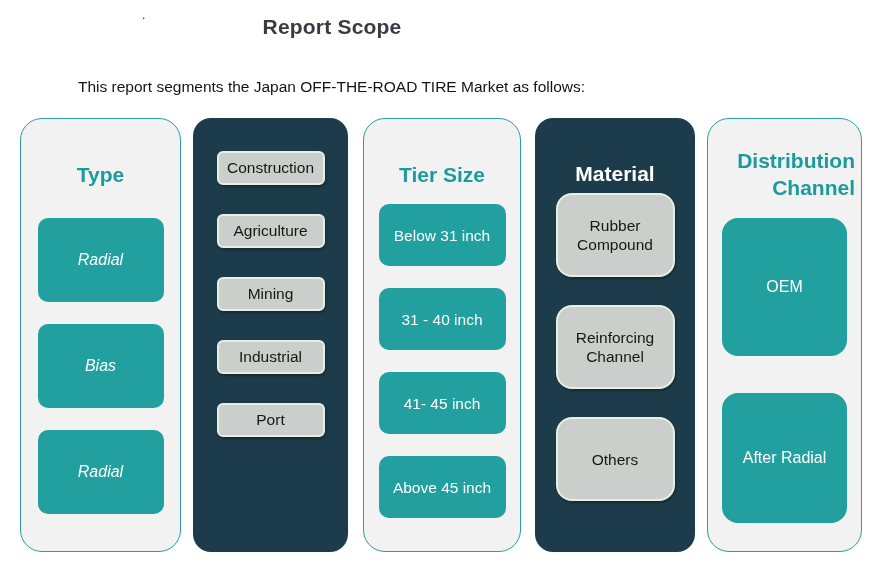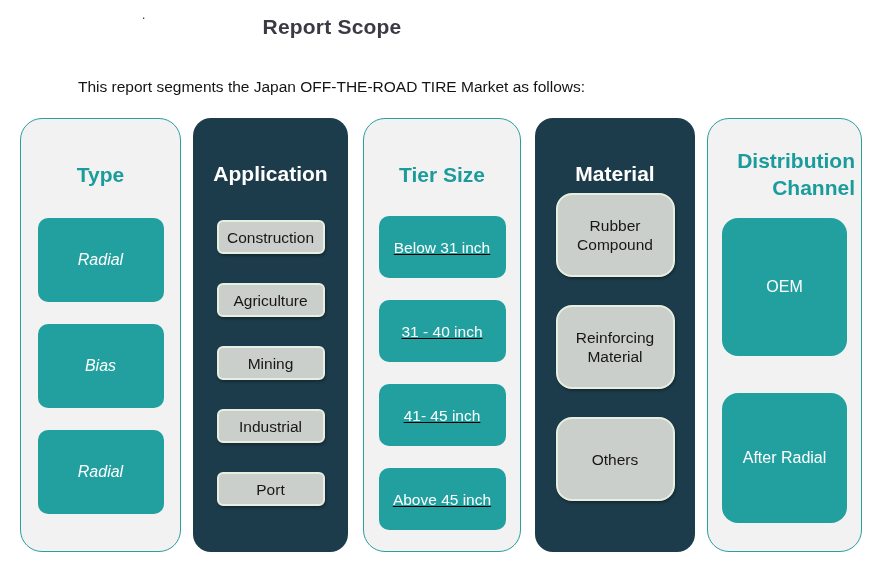--- a/index.html
+++ b/index.html
@@ -43,21 +43,21 @@
   
   #col-type { left:20px; width:161px; }
   #col-type .items { margin-top:30px; gap:22px;font-style:italic; }
   #col-type .box-teal { width:126px; height:84px; }
   
   #col-application { left:193px; width:155px; }
   #col-application .items { margin-top:33px; gap:29px; }
   #col-application .box-gray { width:108px; height:34px; border-radius:6px; font-size:15.5px; }
   
   #col-tier { left:363px; width:158px; }
-  #col-tier .items { margin-top:28px; gap:22px;text-decoration:underline; }
+  #col-tier .items { margin-top:16px; gap:22px; }
   #col-tier .box-teal { width:127px; height:62px; font-size:15.5px; }
   
   #col-material { left:535px; width:160px; }
   #col-material .items { margin-top:6px; gap:28px; }
   #col-material .box-gray { width:119px; height:84px; border-radius:16px; font-size:15.5px; padding:12px 14px; }
   
   #col-distribution { left:707px; width:155px; }
   #col-distribution .col-title { margin-top:28px; font-size:21px; padding:0 6px;text-align:right; }
   #col-distribution .items { margin-top:16px; gap:37px; }
   #col-distribution .box-teal { width:125px; height:138px; border-radius:16px; }
@@ -75,21 +75,20 @@
 <section class="col col-light" id="col-type">
   <div class="col-title">Type</div>
   <div class="items">
     <div class="box-teal">Radial</div>
     <div class="box-teal">Bias</div>
     <div class="box-teal">Radial</div>
   </div>
 </section>
 
 <section class="col col-dark" id="col-application">
-  <div class="col-title">Application</div>
   <div class="items">
     <div class="box-gray">Construction</div>
     <div class="box-gray">Agriculture</div>
     <div class="box-gray">Mining</div>
     <div class="box-gray">Industrial</div>
     <div class="box-gray">Port</div>
   </div>
 </section>
 
 <section class="col col-light" id="col-tier">
@@ -99,21 +98,21 @@
     <div class="box-teal">31 - 40 inch</div>
     <div class="box-teal">41- 45 inch</div>
     <div class="box-teal">Above 45 inch</div>
   </div>
 </section>
 
 <section class="col col-dark" id="col-material">
   <div class="col-title">Material</div>
   <div class="items">
     <div class="box-gray">Rubber Compound</div>
-    <div class="box-gray">Reinforcing Material</div>
+    <div class="box-gray">Reinforcing Channel</div>
     <div class="box-gray">Others</div>
   </div>
 </section>
 
 <section class="col col-light" id="col-distribution">
   <div class="col-title">Distribution Channel</div>
   <div class="items">
     <div class="box-teal">OEM</div>
     <div class="box-teal">After Radial</div>
   </div>

